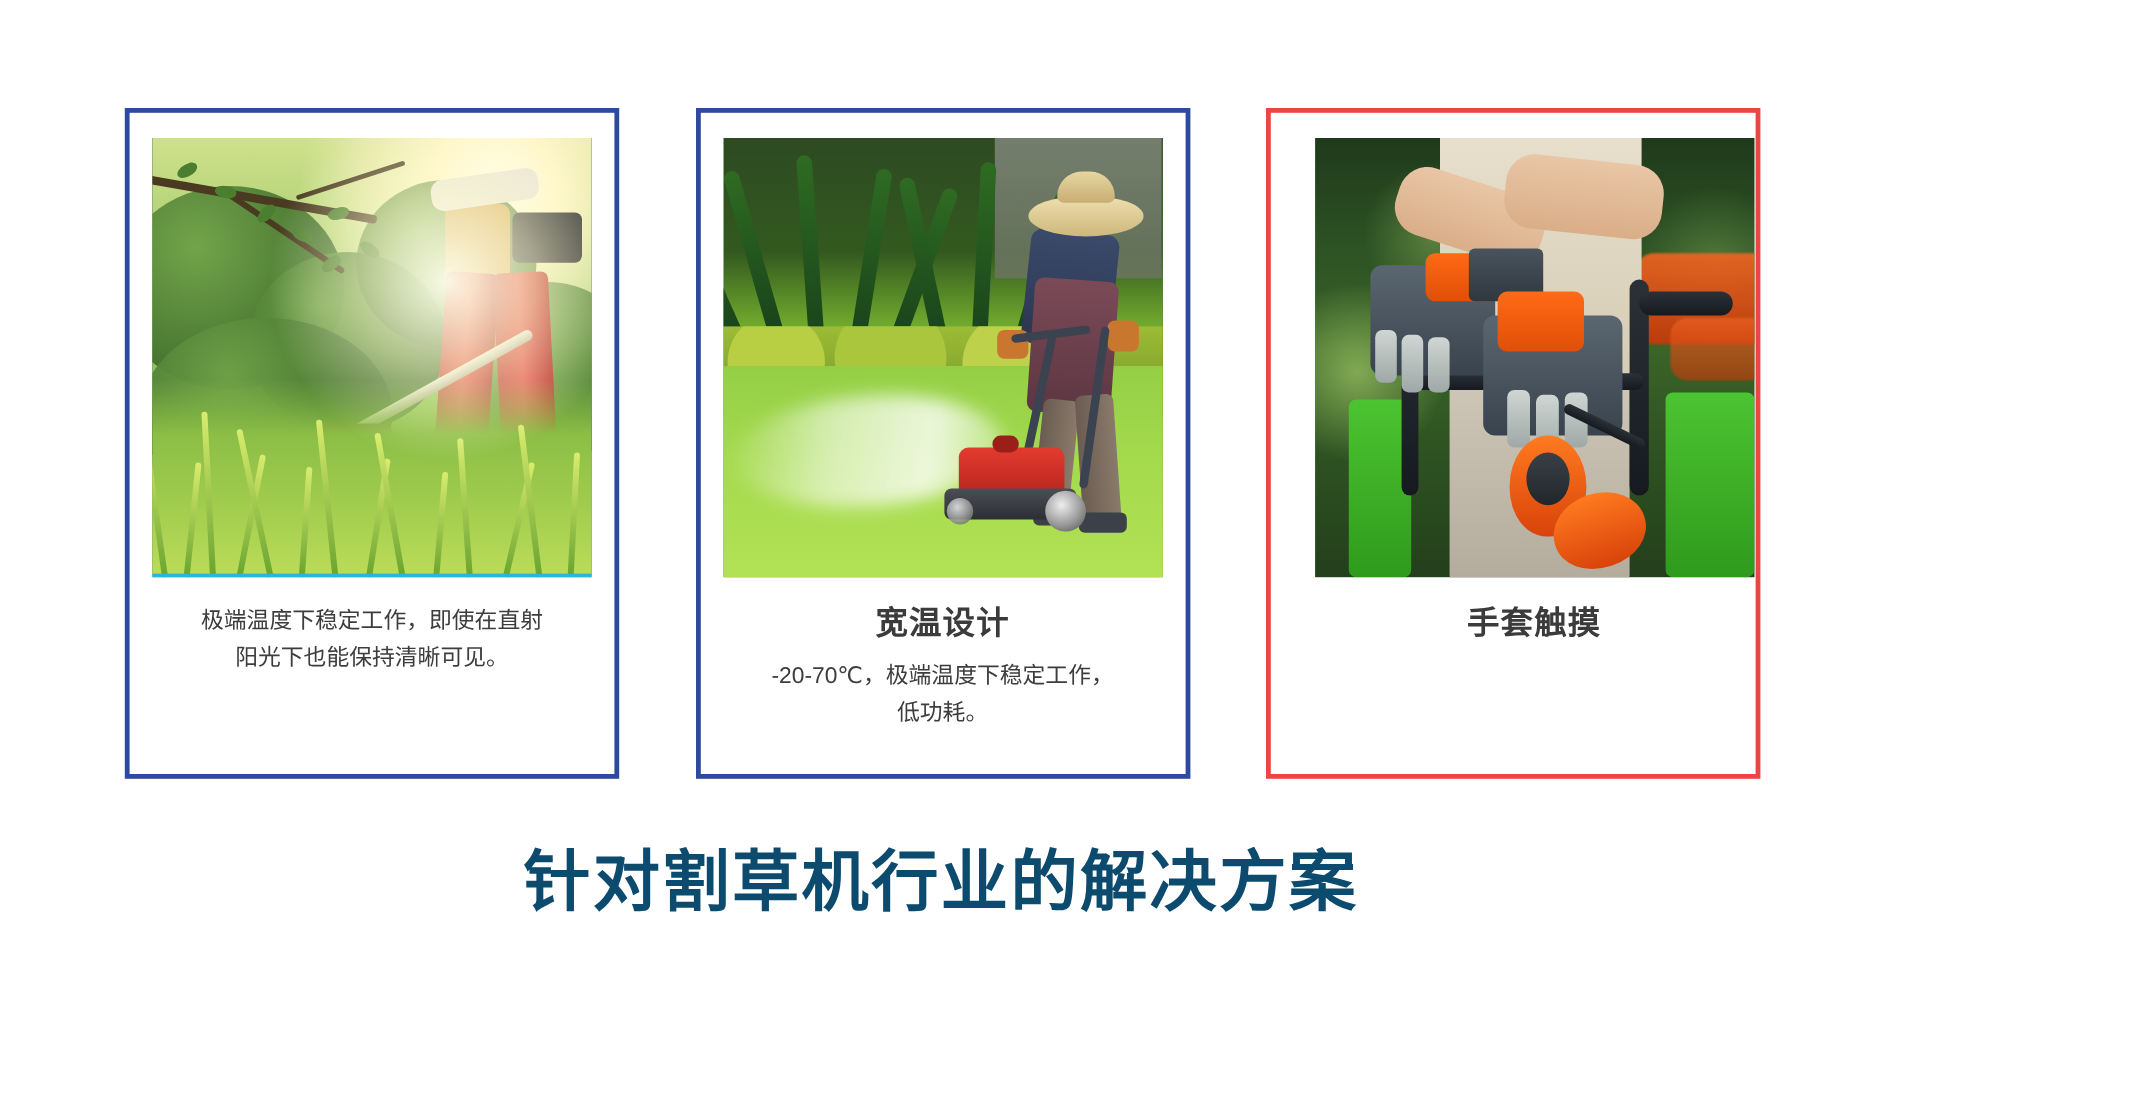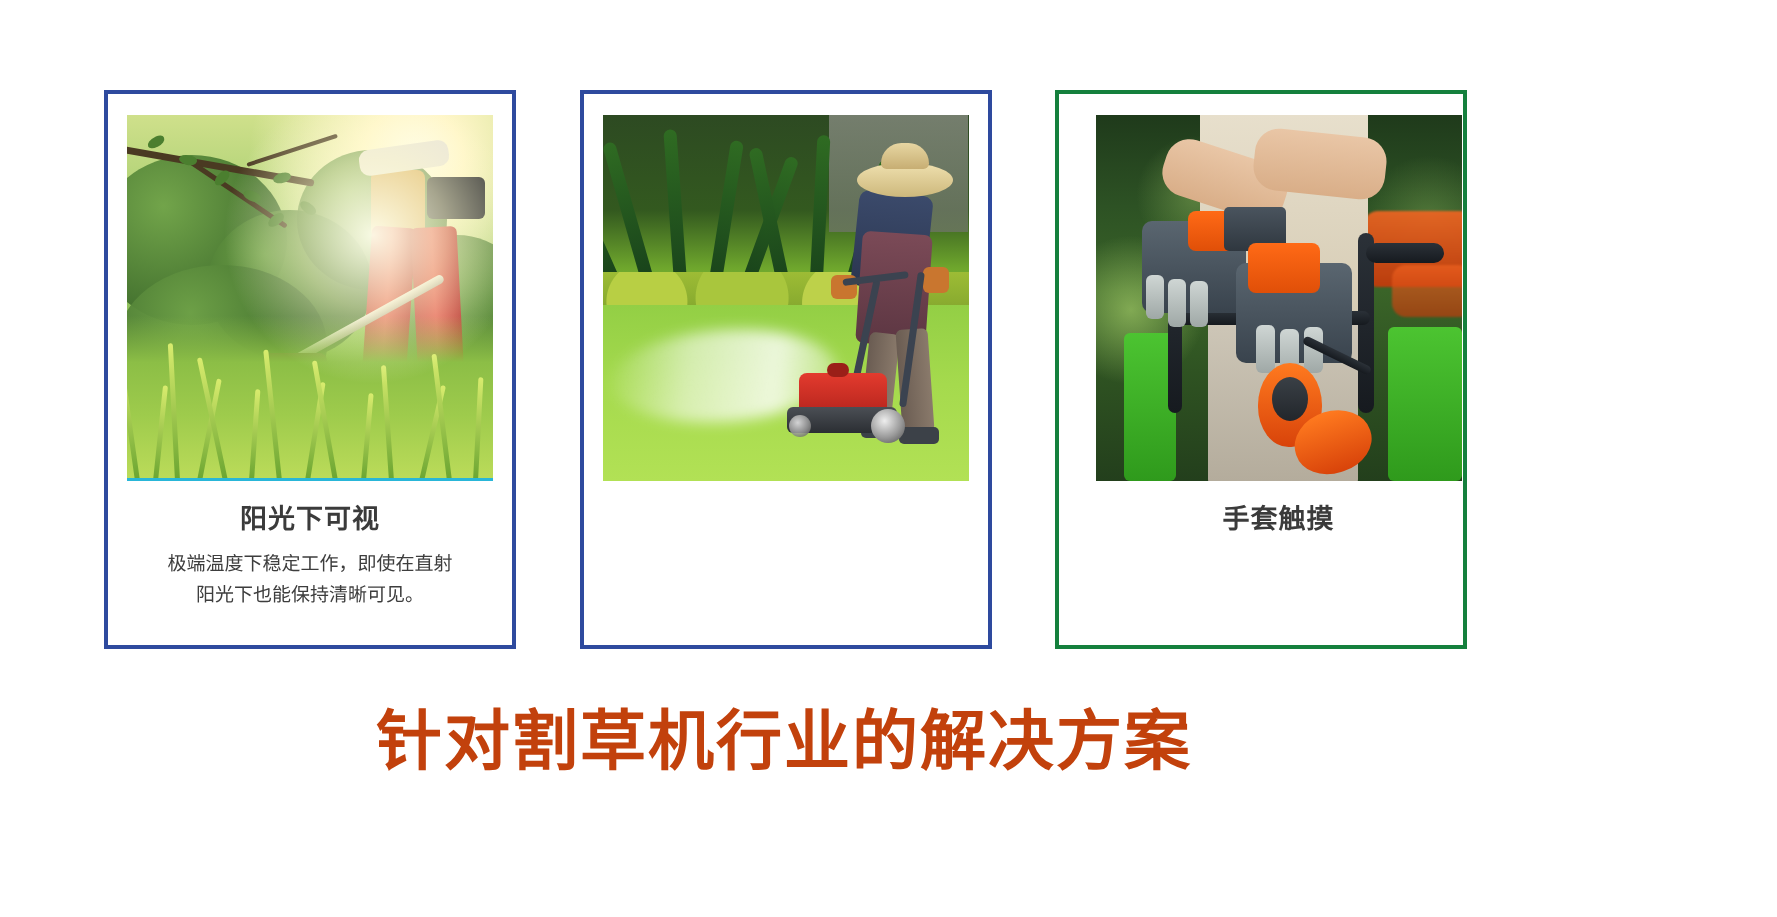--- a/index.html
+++ b/index.html
@@ -37,21 +37,21 @@
   .card {
     width: 412px;
     height: 559px;
     box-sizing: border-box;
     background: #ffffff;
     display: flex;
     flex-direction: column;
     align-items: center;
   }
   .card.blue   { border: 4px solid #2e4a9e; }
-  .card.gray   { border: 4px solid #15803d; padding-left: 35px; }
+  .card.gray   { border: 4px solid #ef4444; padding-left: 35px; }
 
   .card-media {
     position: relative;
     width: 366px;
     height: 366px;
     margin-top: 21px;
     overflow: hidden;
     background: #2f5d27;
   }
   .card-media .accent-line {
@@ -85,23 +85,23 @@
     text-align: center;
   }
 
   
   .headline {
     position: absolute;
     left: 0;
     top: 700px;
     width: 1568px;
     text-align: center;
-    font-size: 66px;
+    font-size: 56px;
     font-weight: bold;
-    color: #c2410c;
+    color: #0c4a6e;
     letter-spacing: 2px;
     line-height: 1.25;
   }
 
   
   .scene { position:absolute; inset:0; }
 
   
   .s1-sky {
     position:absolute; inset:0;
@@ -301,21 +301,20 @@
           <div class="s1-blade" style="left:262px; height:116px; transform:rotate(-4deg);"></div>
           <div class="s1-blade" style="left:292px; height:98px;  transform:rotate(13deg);"></div>
           <div class="s1-blade" style="left:320px; height:128px; transform:rotate(-7deg);"></div>
           <div class="s1-blade" style="left:346px; height:104px; transform:rotate(3deg);"></div>
 
           <div class="s1-glow"></div>
         </div>
         <div class="accent-line"></div>
       </div>
       <div class="card-body">
-        <div class="card-title">阳光下可视</div>
         <div class="card-desc">极端温度下稳定工作，即使在直射阳光下也能保持清晰可见。</div>
       </div>
     </div>
 
     <div class="card blue">
       <div class="card-media">
         <div class="scene">
           <div class="s2-bg"></div>
           <div class="s2-wall"></div>
 
@@ -346,20 +345,24 @@
           <div class="s2-handle" style="left:244px; top:162px; width:7px; height:128px; transform:rotate(12deg);"></div>
           <div class="s2-handle" style="left:296px; top:156px; width:7px; height:136px; transform:rotate(8deg);"></div>
           <div class="s2-handle" style="left:240px; top:160px; width:66px; height:7px; transform:rotate(-7deg);"></div>
           <div class="s2-mower-body" style="left:196px; top:258px; width:88px; height:44px;"></div>
           <div class="s2-mower-deck" style="left:184px; top:292px; width:110px; height:26px;"></div>
           <div class="s2-wheel" style="left:268px; top:294px; width:34px; height:34px;"></div>
           <div class="s2-wheel" style="left:186px; top:300px; width:22px; height:22px; opacity:.85;"></div>
           <div class="s2-mower-body" style="left:224px; top:248px; width:22px; height:14px; background:#9b1f18;"></div>
         </div>
       </div>
+      <div class="card-body">
+        <div class="card-title">宽温设计</div>
+        <div class="card-desc">-20-70℃，极端温度下稳定工作，低功耗。</div>
+      </div>
     </div>
 
     <div class="card gray">
       <div class="card-media">
         <div class="scene">
           <div class="s3-bg"></div>
           <div class="s3-blur-light" style="left:-40px; top:120px; width:150px; height:150px;"></div>
           <div class="s3-blur-light" style="left:40px;  top:20px;  width:120px; height:120px; opacity:.6;"></div>
           <div class="s3-blur-light" style="left:268px; top:40px;  width:130px; height:130px; opacity:.45;"></div>
 

